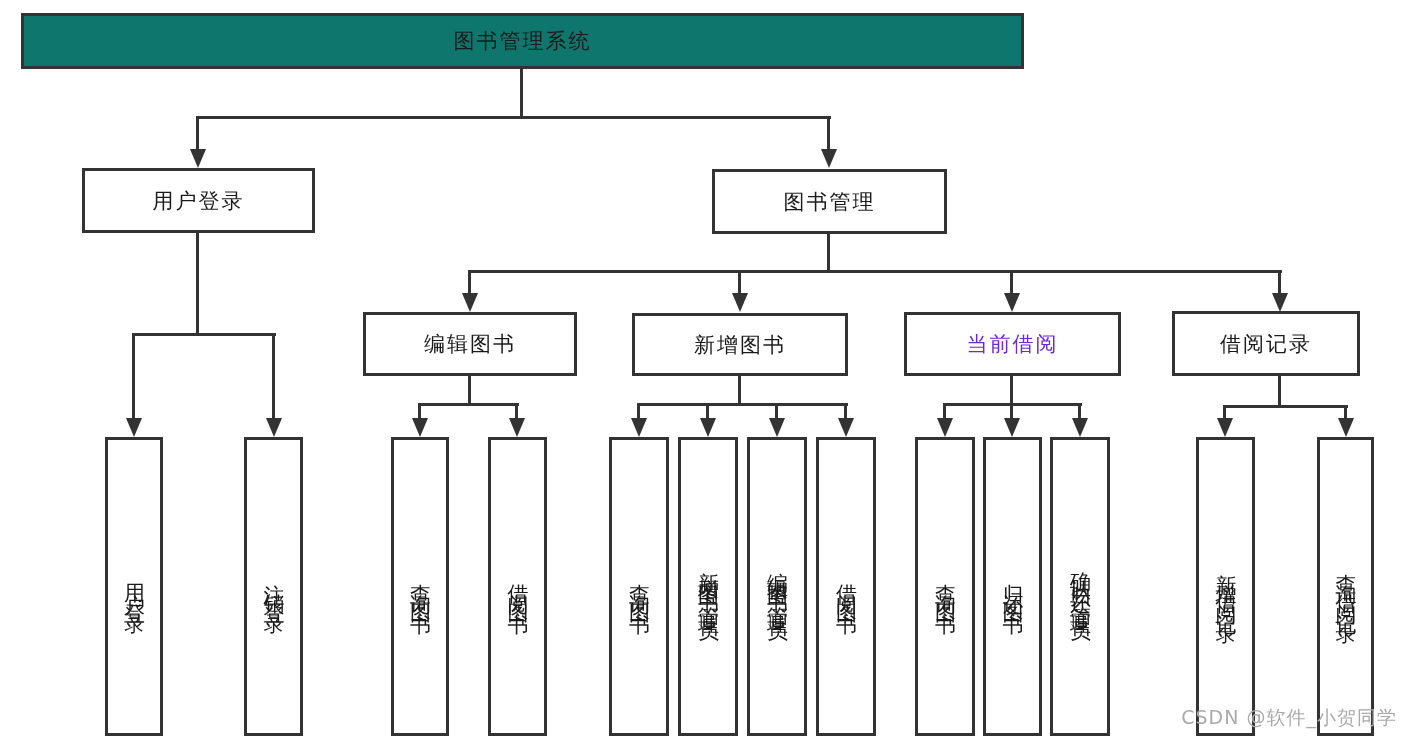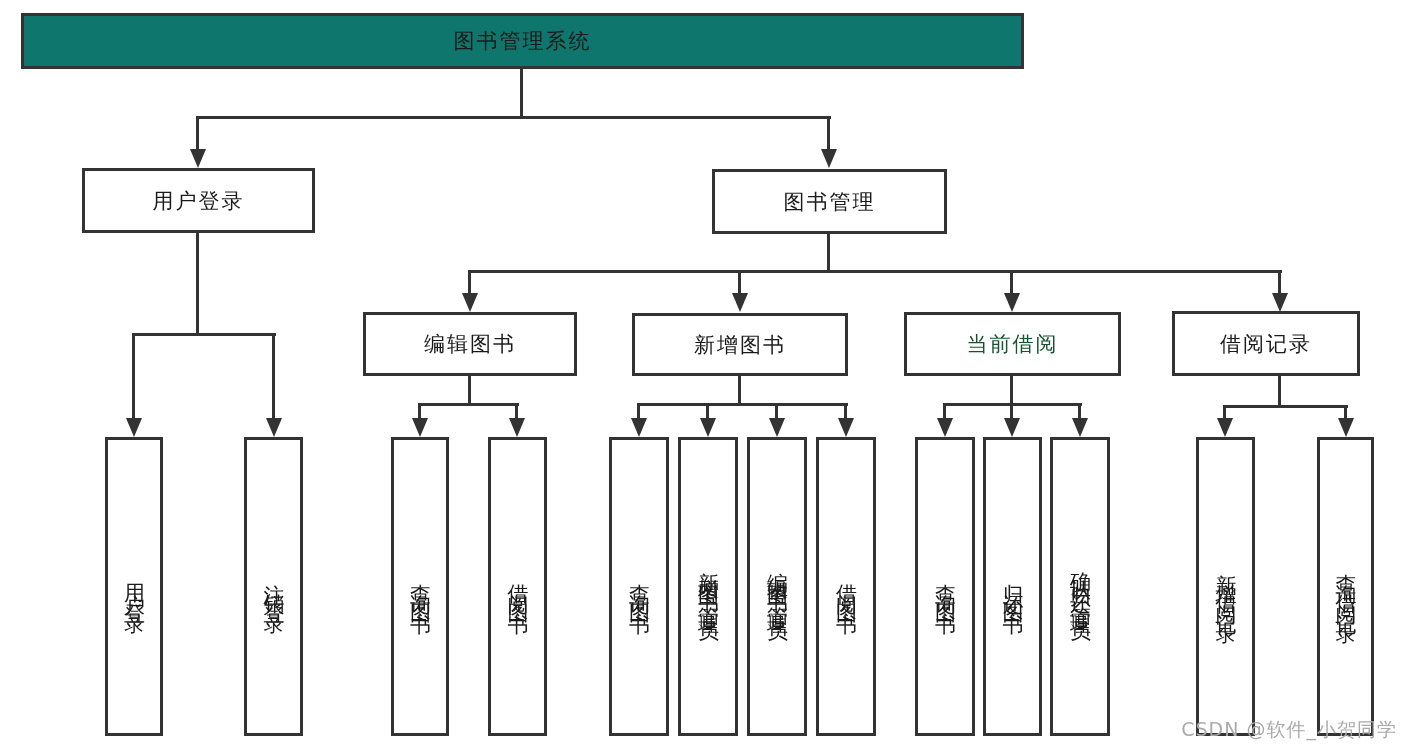--- a/index.html
+++ b/index.html
@@ -41,21 +41,21 @@
   .arrow{
     position:absolute;
     width:0;height:0;
     border-left:8px solid transparent;
     border-right:8px solid transparent;
     border-top:19px solid #333333;
   }
   .watermark{
     position:absolute;
     right:8px;
-    bottom:4px;
+    bottom:16px;
     font-size:19px;
     color:#aaaaaa;
     letter-spacing:1px;
     white-space:nowrap;
   }
 </style>
 </head>
 <body>
 
 <div id="canvas" style="background: rgb(255, 255, 255);">
@@ -123,21 +123,21 @@
       <div class="node" style="left: 712px; top: 169px; width: 235px; height: 65px; border-color: rgb(51, 51, 51); background: rgb(255, 255, 255);">
         <span class="lbl" style="color: rgb(26, 26, 26);">图书管理</span>
       </div>
       <div class="node" style="left: 363px; top: 312px; width: 214px; height: 64px; border-color: rgb(51, 51, 51); background: rgb(255, 255, 255);">
         <span class="lbl" style="color: rgb(26, 26, 26);">编辑图书</span>
       </div>
       <div class="node" style="left: 632px; top: 313px; width: 216px; height: 63px; border-color: rgb(51, 51, 51); background: rgb(255, 255, 255);">
         <span class="lbl" style="color: rgb(26, 26, 26);">新增图书</span>
       </div>
       <div class="node" style="left: 904px; top: 312px; width: 217px; height: 64px; border-color: rgb(51, 51, 51); background: rgb(255, 255, 255);">
-        <span class="lbl" style="color: #14532d;">当前借阅</span>
+        <span class="lbl" style="color: #6d28d9;">当前借阅</span>
       </div>
       <div class="node" style="left: 1172px; top: 311px; width: 188px; height: 65px; border-color: rgb(51, 51, 51); background: rgb(255, 255, 255);">
         <span class="lbl" style="color: rgb(26, 26, 26);">借阅记录</span>
       </div>
       <div class="node vertical" style="left: 105px; top: 437px; width: 58px; height: 299px; border-color: rgb(51, 51, 51); background: rgb(255, 255, 255);">
         <span class="lbl" style="color: rgb(26, 26, 26);">用户登录</span>
       </div>
       <div class="node vertical" style="left: 244px; top: 437px; width: 59px; height: 299px; border-color: rgb(51, 51, 51); background: rgb(255, 255, 255);">
         <span class="lbl" style="color: rgb(26, 26, 26);">注销登录</span>
       </div>

